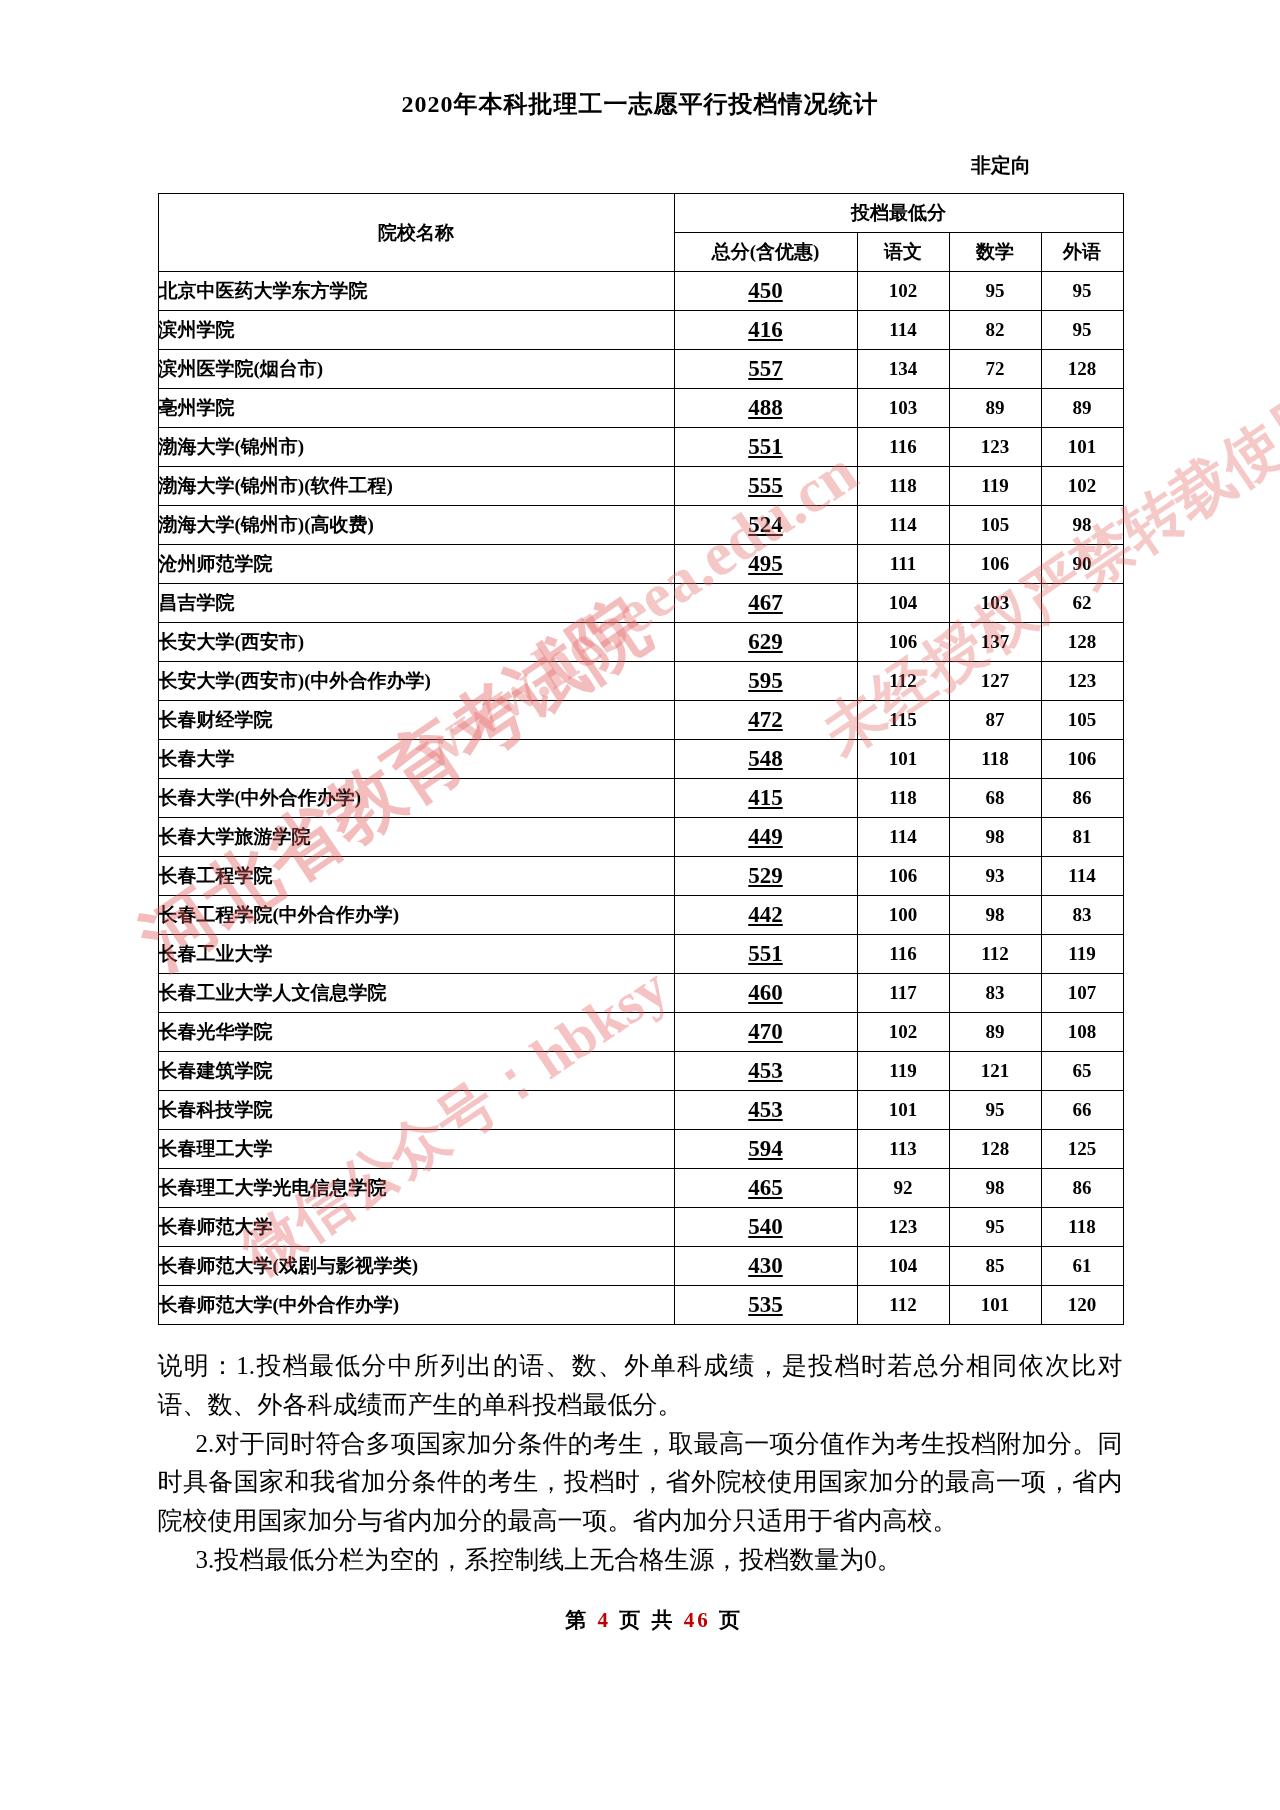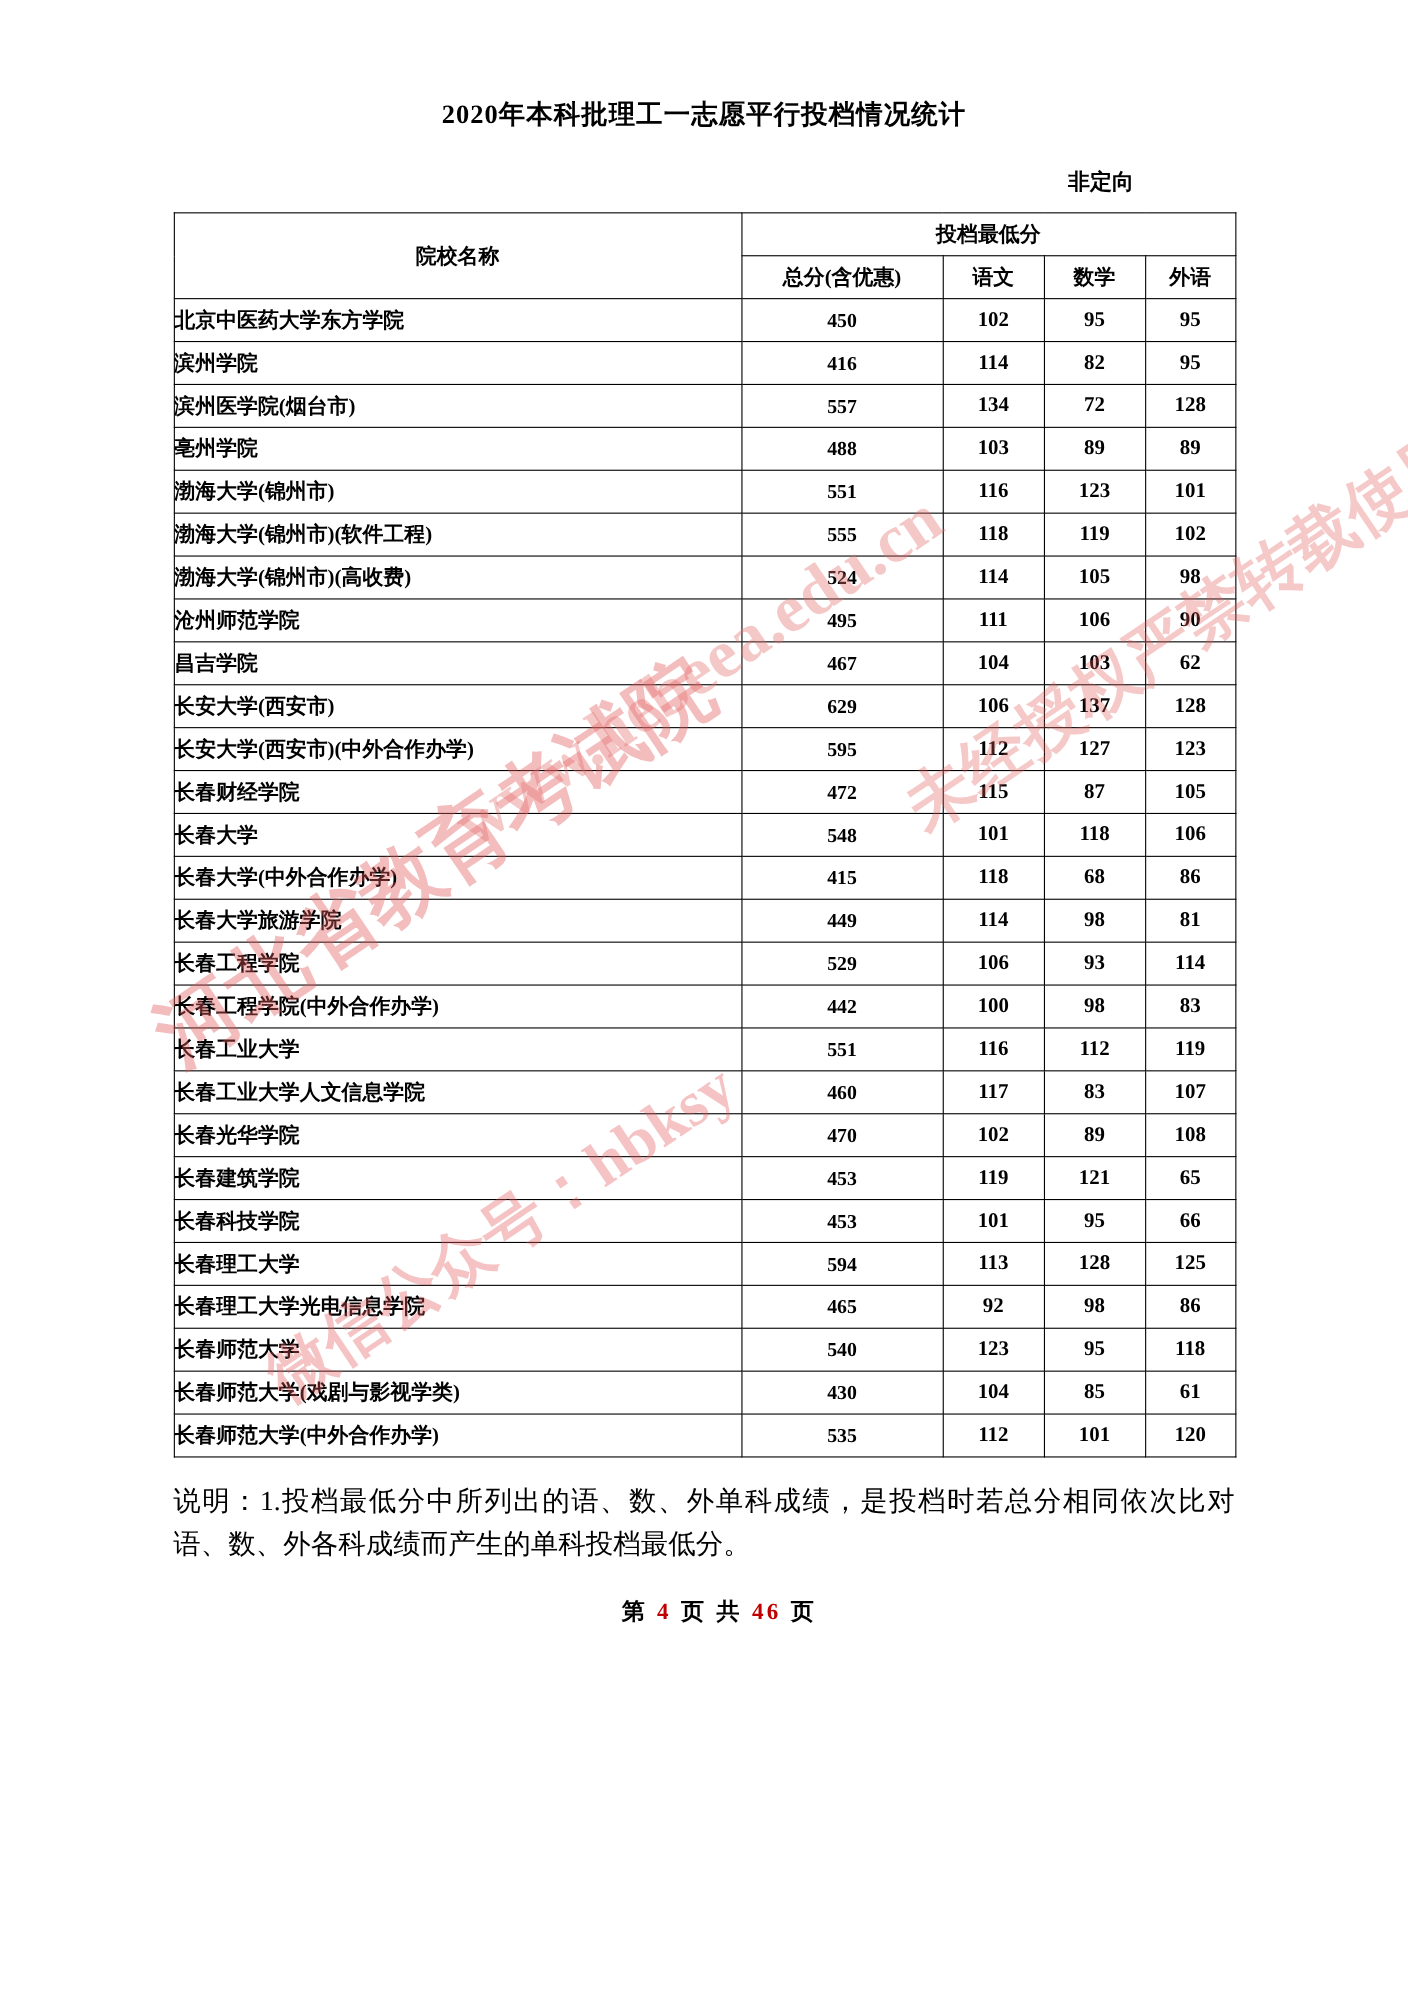--- a/index.html
+++ b/index.html
@@ -88,21 +88,22 @@
     text-align: left;
     padding-left: 18px;
     font-size: 20px;
     white-space: nowrap;
   }
   td.num-cell {
     text-align: center;
     font-size: 19px;
   }
   td.num-cell.total {
-    font-size: 18px;
+    font-size: 23px;
+    text-decoration: underline;
   }
   .notes {
     width: 965px;
     margin: 22px auto 0 auto;
     font-size: 25px;
     line-height: 1.55;
     text-align: justify;
     position: relative;
     z-index: 2;
   }
@@ -390,20 +391,22 @@
           <td class="num-cell">112</td>
           <td class="num-cell">101</td>
           <td class="num-cell">120</td>
         </tr>
       </tbody>
     </table>
   </div>
 
   <div class="notes">
     <p class="indent1">说明：1.投档最低分中所列出的语、数、外单科成绩，是投档时若总分相同依次比对语、数、外各科成绩而产生的单科投档最低分。</p>
+    <p class="indent2">2.对于同时符合多项国家加分条件的考生，取最高一项分值作为考生投档附加分。同时具备国家和我省加分条件的考生，投档时，省外院校使用国家加分的最高一项，省内院校使用国家加分与省内加分的最高一项。省内加分只适用于省内高校。</p>
+    <p class="indent2">3.投档最低分栏为空的，系控制线上无合格生源，投档数量为0。</p>
   </div>
 
   <div class="footer">
     <span>第</span>
     <span class="pg">4</span>
     <span>页 共</span>
     <span class="pg">46</span>
     <span>页</span>
   </div>
 

